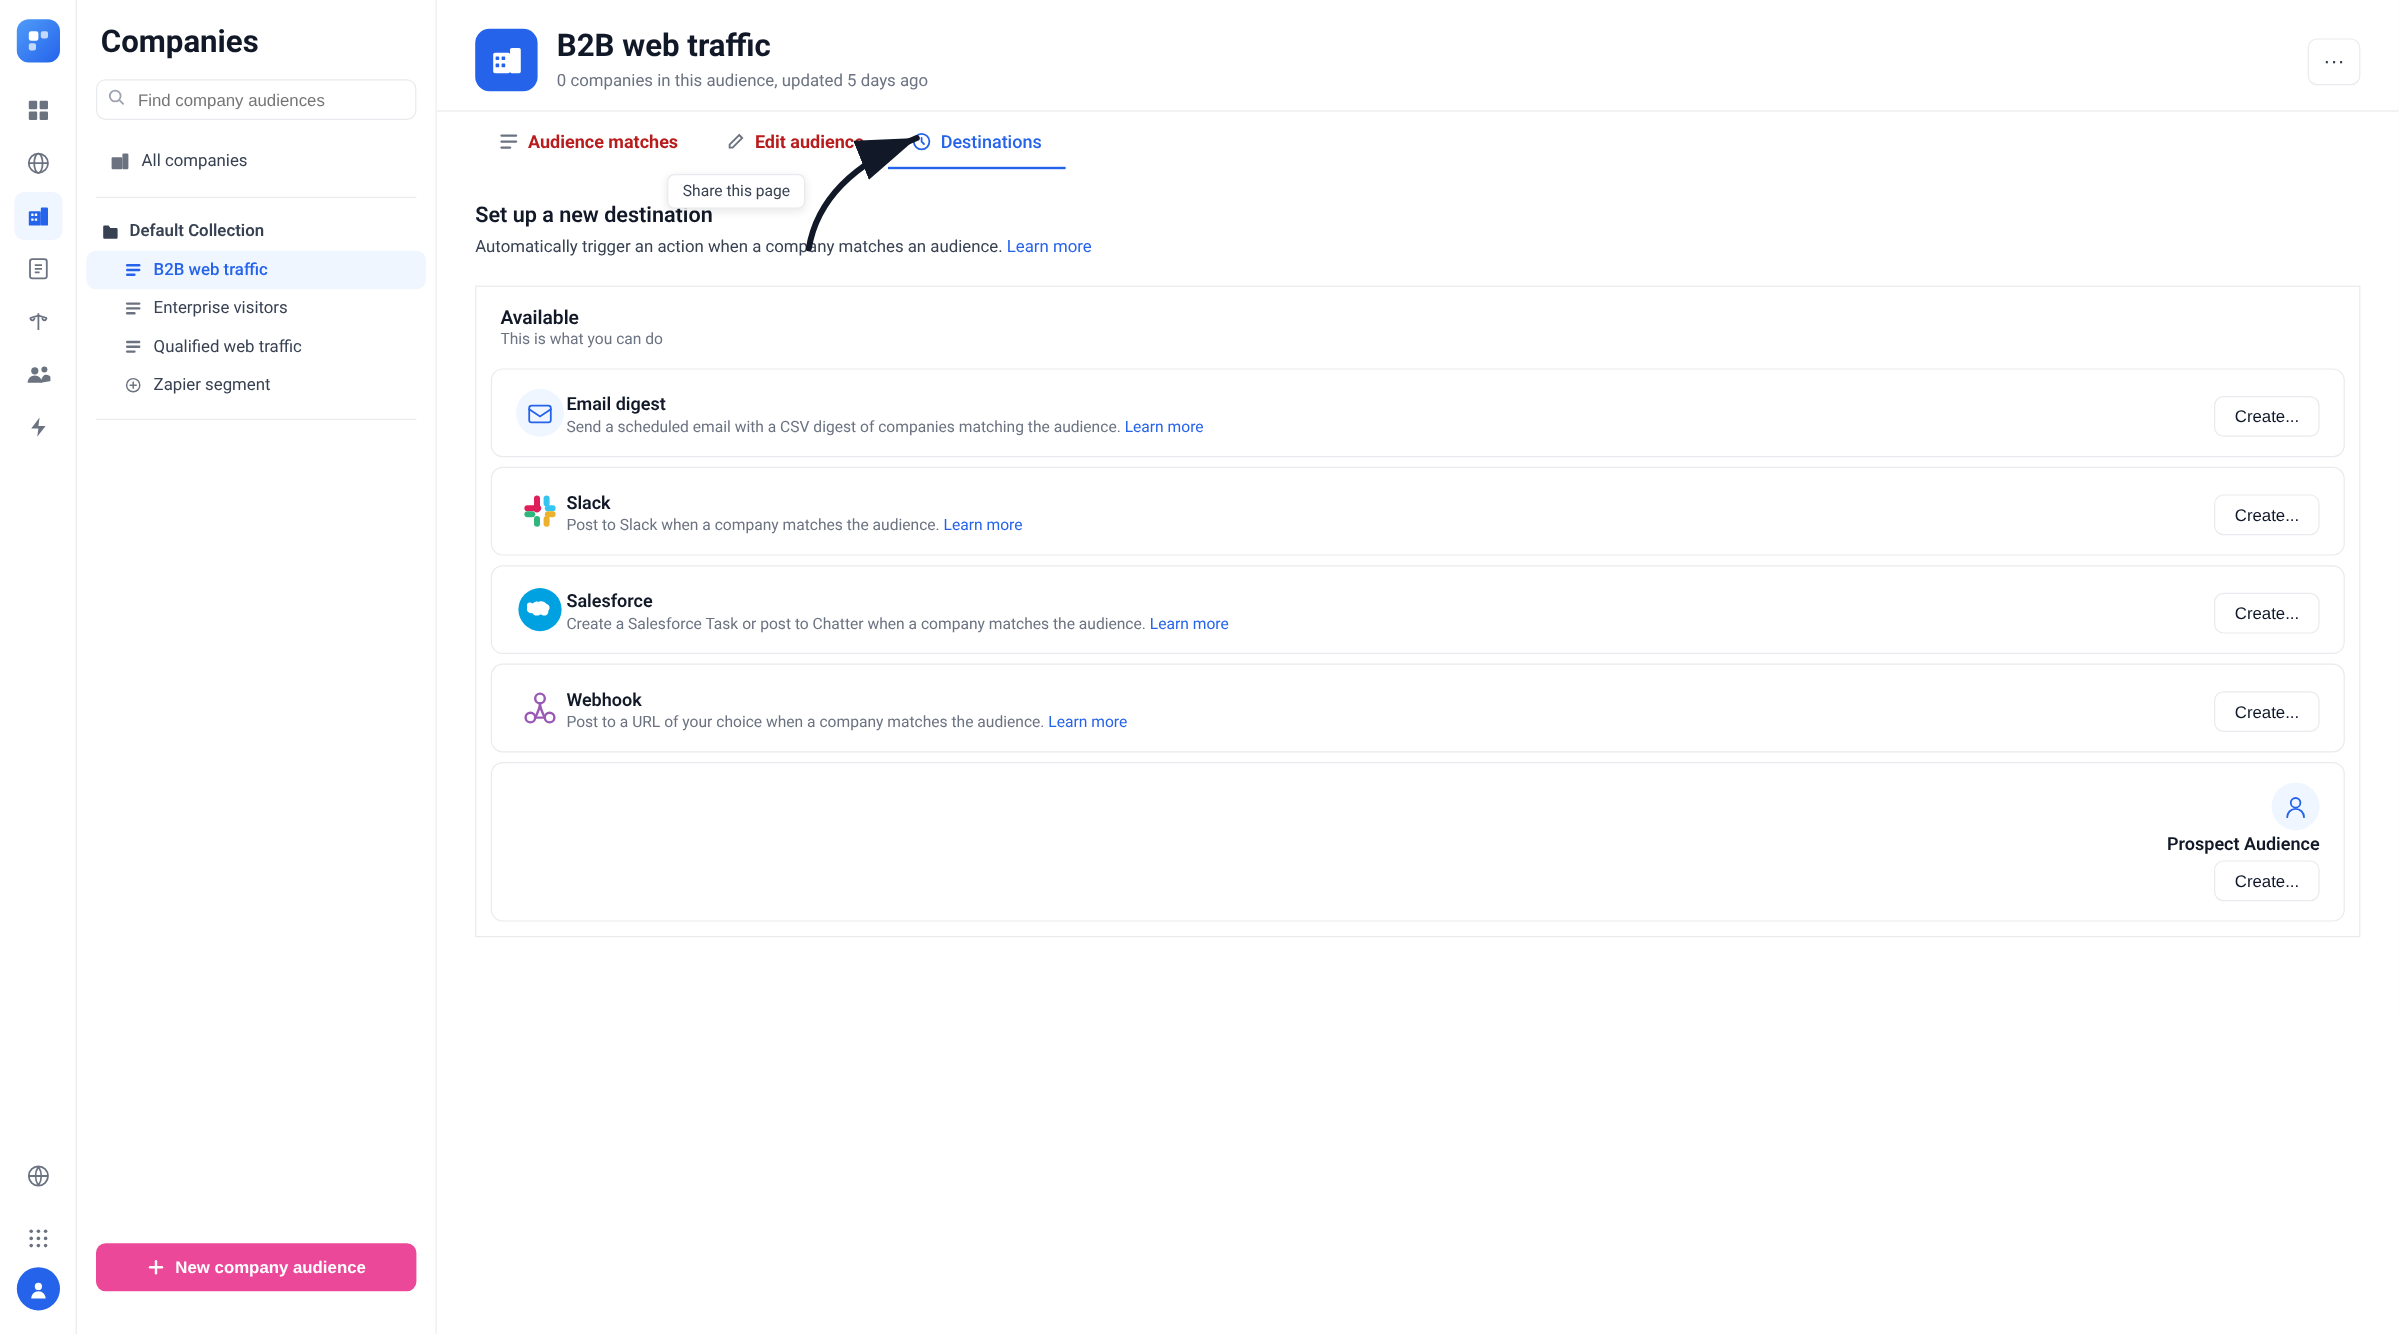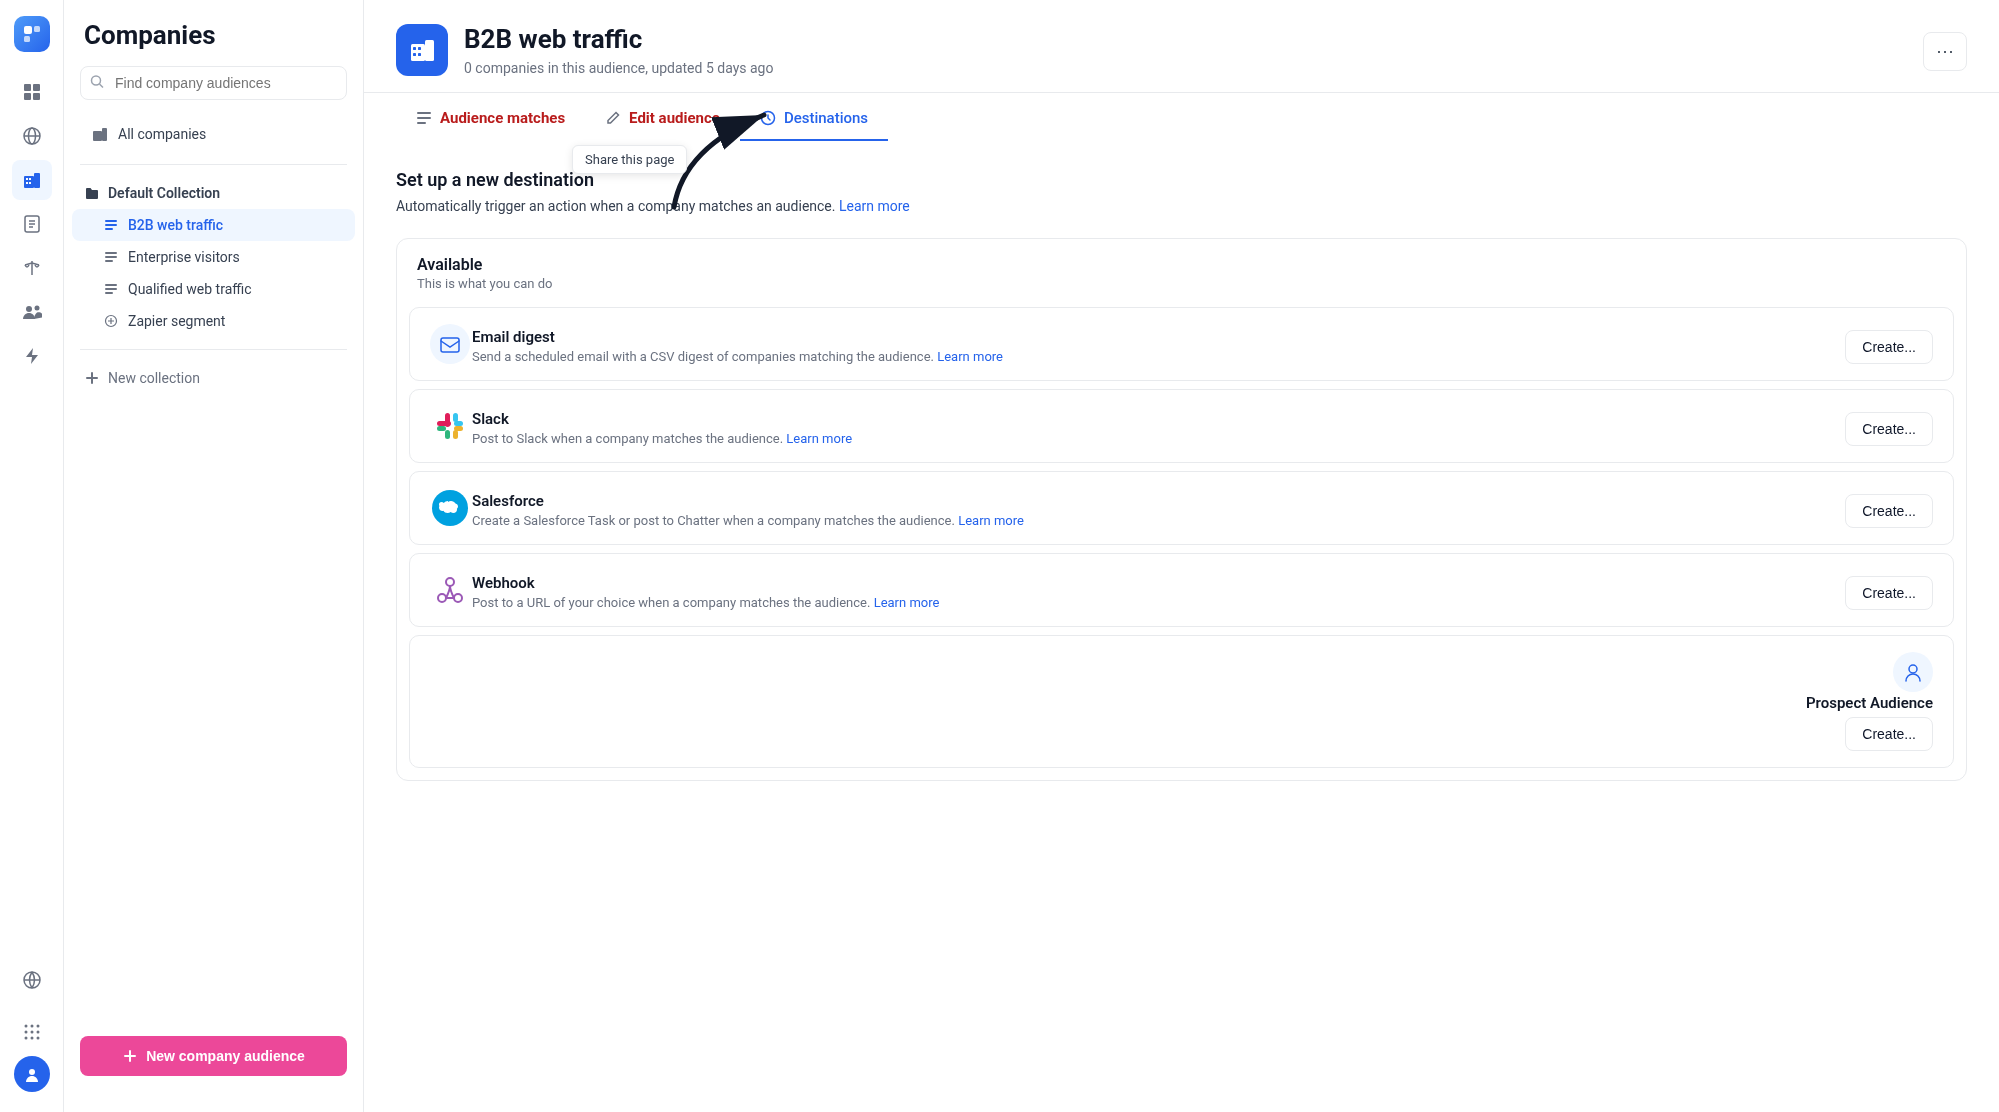--- a/index.html
+++ b/index.html
@@ -236,21 +236,21 @@
       color: #374151;
       margin-bottom: 24px;
     }
     .destination-setup-desc a {
       color: #2563eb;
       text-decoration: none;
     }
 
     .available-section {
       border: 1px solid #e8eaed;
-      border-radius: 12px;
+      border-radius: 0;
       overflow: hidden;
     }
     .available-header {
       padding: 16px 20px 8px;
     }
     .available-title {
       font-size: 16px;
       font-weight: 600;
       color: #111827;
     }
@@ -322,21 +322,21 @@
       position: absolute;
       background: #fff;
       border: 1px solid #e8eaed;
       border-radius: 6px;
       padding: 6px 12px;
       font-size: 13px;
       color: #374151;
       box-shadow: 0 2px 8px rgba(0,0,0,0.1);
       white-space: nowrap;
       top: 48px;
-      left: 208px;
+      left: 192px;
       z-index: 30;
     }
 
     
     .sf-icon {
       width: 36px; height: 36px;
       background: #00a1e0;
       border-radius: 50%;
       display: flex; align-items: center; justify-content: center;
       color: white;
@@ -505,27 +505,20 @@
   <div class="sidebar-child-item">
     <svg width="14" height="14" viewBox="0 0 14 14" fill="#6b7280">
         <circle cx="7" cy="7" r="5.5" stroke="#6b7280" stroke-width="1.2" fill="none"></circle>
         <path d="M4 7h6M7 4v6" stroke="#6b7280" stroke-width="1.2"></path>
       </svg>
     <span>Zapier segment</span>
   </div>
 
   <hr class="sidebar-divider">
 
-  <div class="sidebar-new-collection">
-    <svg width="16" height="16" viewBox="0 0 16 16" fill="#6b7280">
-        <rect x="7" y="2" width="2" height="12" rx="1"></rect>
-        <rect x="2" y="7" width="12" height="2" rx="1"></rect>
-      </svg>
-    <span>New collection</span>
-  </div>
 
   <div class="sidebar-bottom">
     <button class="new-audience-btn">
       <svg width="16" height="16" viewBox="0 0 16 16" fill="white">
           <rect x="7" y="2" width="2" height="12" rx="1"></rect>
           <rect x="2" y="7" width="12" height="2" rx="1"></rect>
         </svg>
       <span>New company audience</span>
     </button>
   </div>

